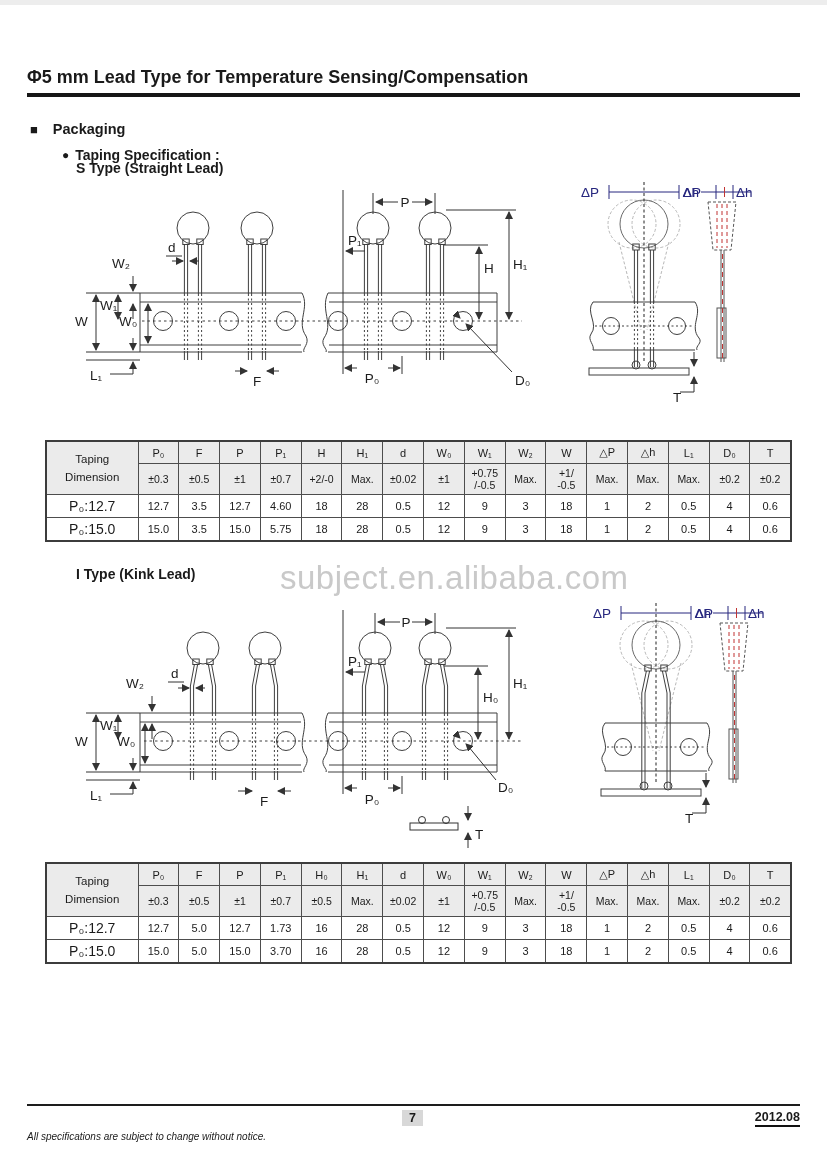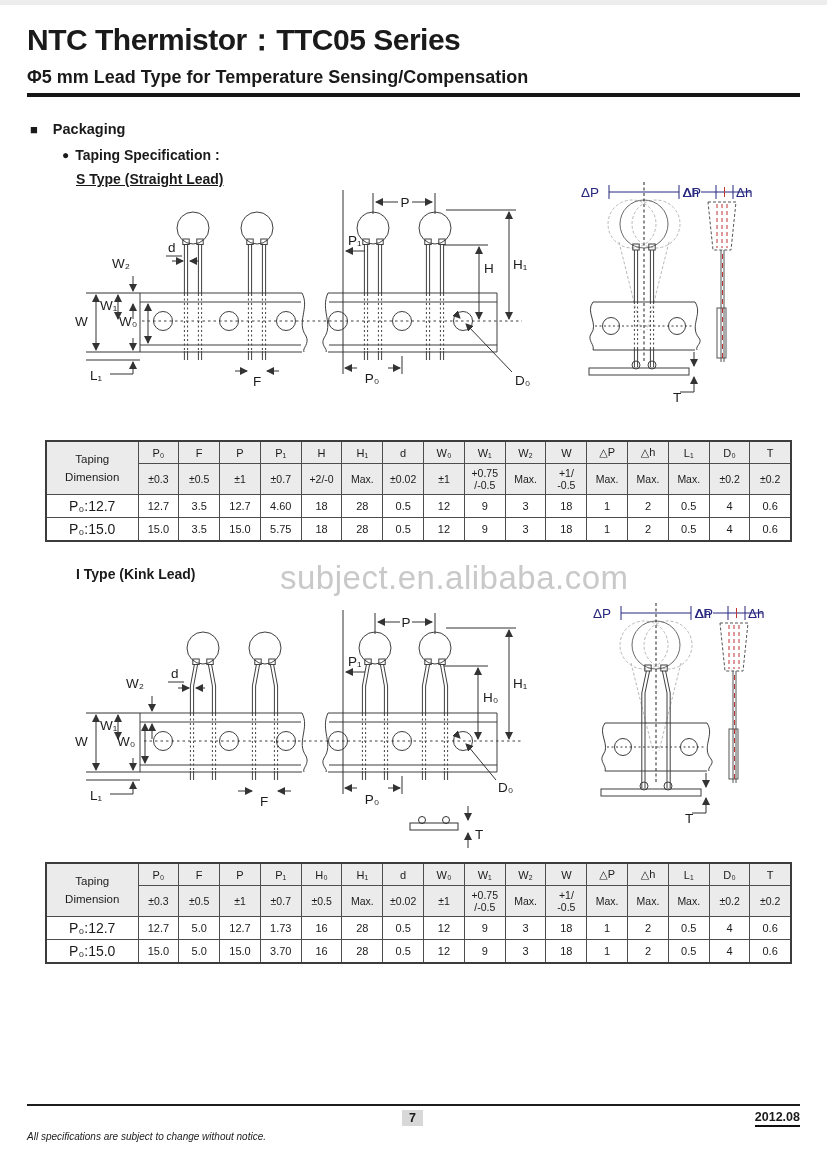--- a/index.html
+++ b/index.html
@@ -11,21 +11,21 @@
   .abs{position:absolute;}
   .scan-edge{top:0;left:0;width:827px;height:5px;background:#ededed;}
   .title{left:27px;top:20px;font-size:30px;font-weight:bold;letter-spacing:-0.5px;white-space:nowrap;}
   .subtitle{left:27px;top:67px;font-size:18px;font-weight:bold;white-space:nowrap;}
   .rule1{left:27px;top:93px;width:773px;height:4px;background:#161616;}
   .sec-row{left:30px;top:121px;font-size:14.5px;font-weight:bold;display:flex;align-items:center;gap:15px;}
   .sec-row .sq{font-size:13px;line-height:1;}
   .sub-row{left:62px;top:147px;font-size:14px;font-weight:bold;display:flex;align-items:center;gap:6px;}
   .sub-row .ci{font-size:12px;line-height:1;}
   .type-head{font-size:14px;font-weight:bold;white-space:nowrap;}
-  .s-head{left:76px;top:171px;text-decoration:underline;}
+  .s-head{left:76px;top:160px;}
   .i-head{left:76px;top:566px;text-align:center;}
   .watermark{left:280px;top:559px;font-size:33px;color:#c9c9c9;letter-spacing:0.5px;white-space:nowrap;font-weight:normal;}
   svg text{font-family:"Liberation Sans","DejaVu Sans",sans-serif;}
 
   .spec-table{border-collapse:collapse;table-layout:fixed;width:745px;font-size:11px;color:#1b1b1b;border:2px solid #3c3c3c;background:#fff;}
   .spec-table th,.spec-table td{border:1px solid #4d4d4d;text-align:center;vertical-align:middle;font-weight:normal;padding:0;overflow:hidden;}
   .spec-table thead th{background:#ebebeb;}
   .spec-table .corner{font-size:11.5px;white-space:pre-line;line-height:1.6;margin-top:24px;}
   .spec-table .sym{height:21px;}
   .spec-table .tol{height:30px;white-space:pre-line;line-height:1.15;font-size:10.5px;}
@@ -67,21 +67,20 @@
           <line x1="5.6" y1="106" x2="5.6" y2="163" stroke-dasharray="2,2.5"></line>
         <line x1="2.4" y1="163" x2="2.4" y2="172"></line>
           <line x1="5.6" y1="163" x2="5.6" y2="172"></line>
       </g>
       <circle id="bodyC" cx="0" cy="40" r="16" fill="none"></circle>
     </defs>
   </svg>
 
   <div class="abs scan-edge"></div>
 
-  <div class="abs title">NTC Thermistor：TTC05 Series</div>
   <div class="abs subtitle">Φ5 mm Lead Type for Temperature Sensing/Compensation</div>
   <div class="abs rule1"></div>
 
   <div class="abs sec-row">
     <span class="sq">■</span>
     <span>Packaging</span>
   </div>
   <div class="abs sub-row">
     <span class="ci">●</span>
     <span>Taping Specification :</span>

